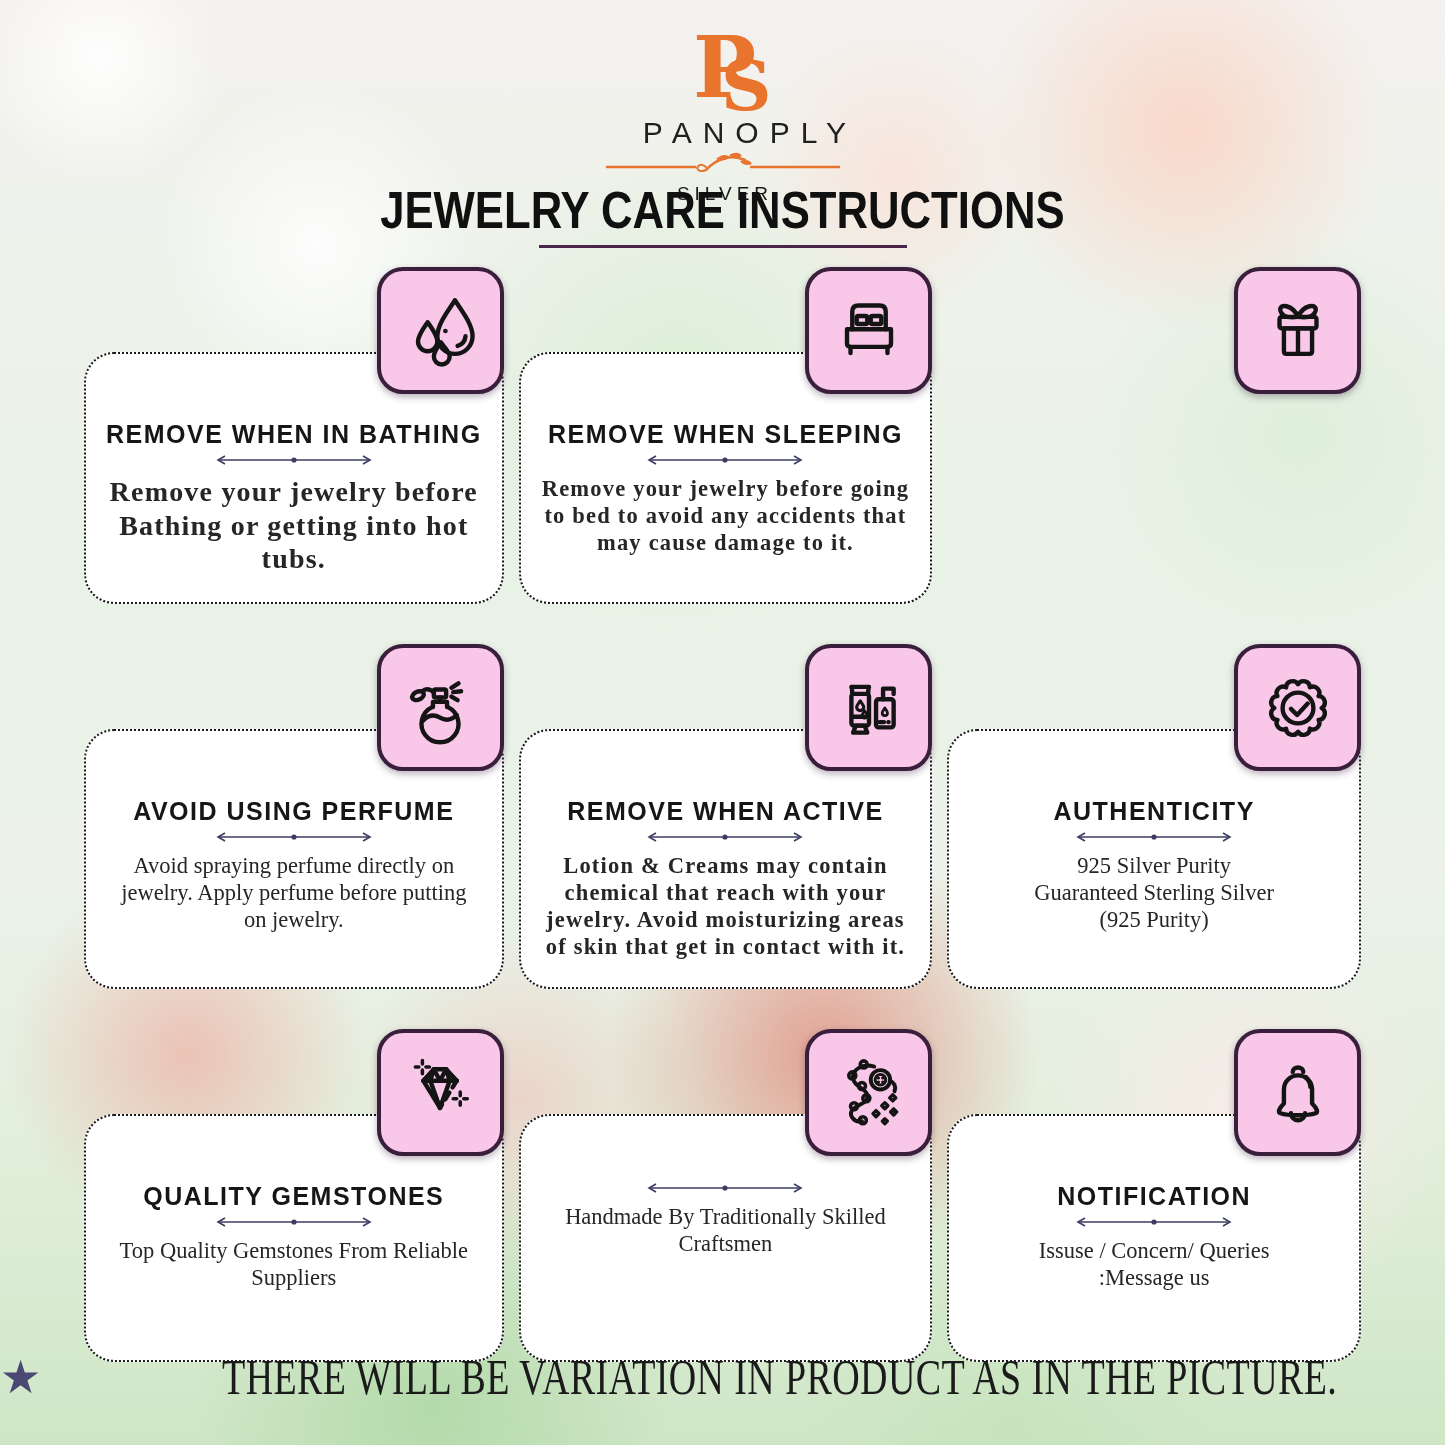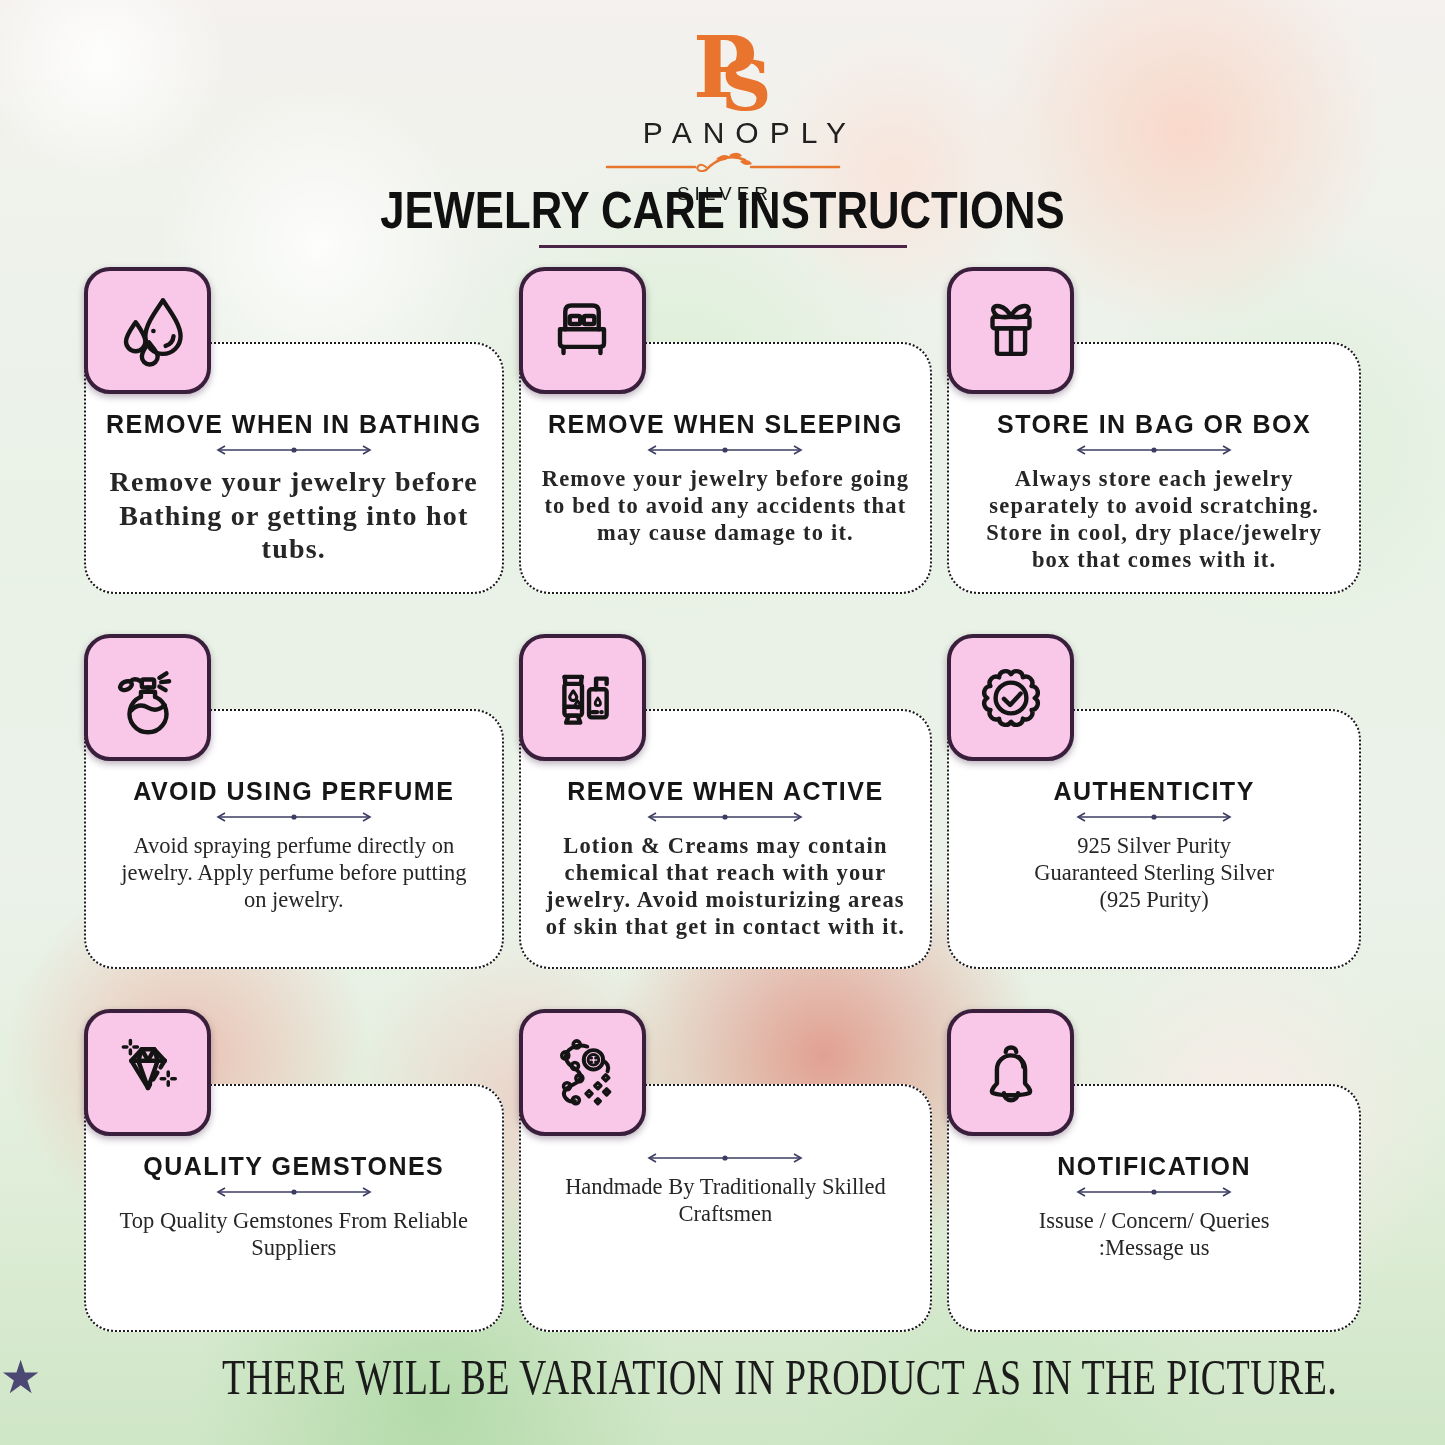--- a/index.html
+++ b/index.html
@@ -26,21 +26,21 @@
   .brand-name{font-size:30px;letter-spacing:11px;text-indent:11px;color:#202020;margin-top:-4px;padding-left:44px;}
   .brand-sub{font-size:19px;letter-spacing:5px;text-indent:5px;color:#1a1a1a;margin-top:5px;}
   
   .title-wrap{position:absolute;top:180px;left:0;right:0;text-align:center;}
   .title{display:inline-block;font-size:52px;font-weight:700;color:#101010;
          transform:scaleX(.84);transform-origin:center;white-space:nowrap;margin:0;}
   .title-underline{width:368px;height:3px;background:#4A2548;margin:5px auto 0;}
   
   .grid{position:absolute;top:267px;left:84px;width:1277px;display:grid;
         grid-template-columns:repeat(3,1fr);column-gap:15px;row-gap:40px;}
-  .cell{display:flex;flex-direction:column;align-items:flex-start;}
+  .cell{display:flex;flex-direction:column;align-items:flex-end;gap:10px;}
   .tile{width:127px;height:127px;box-sizing:border-box;background:#F9C8E9;
         border:4.5px solid #3A1F3D;border-radius:26px;z-index:2;margin-bottom:-52px;
         display:flex;align-items:center;justify-content:center;
         box-shadow:0 3px 7px rgba(58,31,61,.35);}
   .tile svg{width:88px;height:88px;}
   .card{width:100%;box-sizing:border-box;flex:1;background:#fff;
         border:2.5px dotted #1a1a1a;border-radius:30px;
         padding:66px 20px 16px;text-align:center;}
   .r1 .card{min-height:252px;} .r2 .card{min-height:260px;} .r3 .card{min-height:248px;}
   .card h3{margin:0 0 5px;font-size:25px;font-weight:800;letter-spacing:1.5px;color:#161616;white-space:nowrap;}
@@ -133,29 +133,20 @@
     <div class="cell r1">
       <div class="tile">
         <svg class="ic" viewBox="0 0 100 100">
           <path d="M50,34 C44,20 28,18 30,27 C32,35 43,35 50,34 Z"></path>
           <path d="M50,34 C56,20 72,18 70,27 C68,35 57,35 50,34 Z"></path>
           <rect x="29" y="34" width="42" height="13" rx="2.5"></rect>
           <path d="M34,47 h32 v26 q0,3 -3,3 h-26 q-3,0 -3,-3 z"></path>
           <path d="M50,47 V76"></path>
         </svg>
       </div>
-      <div class="card">
-        <h3>STORE IN BAG OR BOX</h3>
-        <svg class="hd" width="170" height="12" viewBox="0 0 170 12">
-          <path d="M10,6 H160" stroke="#3D3D63" stroke-width="1.6"></path>
-          <path d="M16,2 L9,6 L16,10 M154,2 L161,6 L154,10" stroke="#3D3D63" stroke-width="1.6" fill="none"></path>
-          <circle cx="85" cy="6" r="2.6" fill="#3D3D63"></circle>
-        </svg>
-        <p class="spaced">Always store each jewelry separately to avoid scratching. Store in cool, dry place/jewelry box that comes with it.</p>
-      </div>
     </div>
 
     <div class="cell r2">
       <div class="tile">
         <svg class="ic" viewBox="0 0 100 100">
           <path d="M41,49 a21,21 0 1 0 18,0"></path>
           <path d="M31,64 q9,-9 19,-3 q10,6 19,-3"></path>
           <path d="M42,49 v-6 h16 v6"></path>
           <rect x="43" y="29" width="14" height="9" rx="2"></rect>
           <path d="M50,38 v5"></path>

